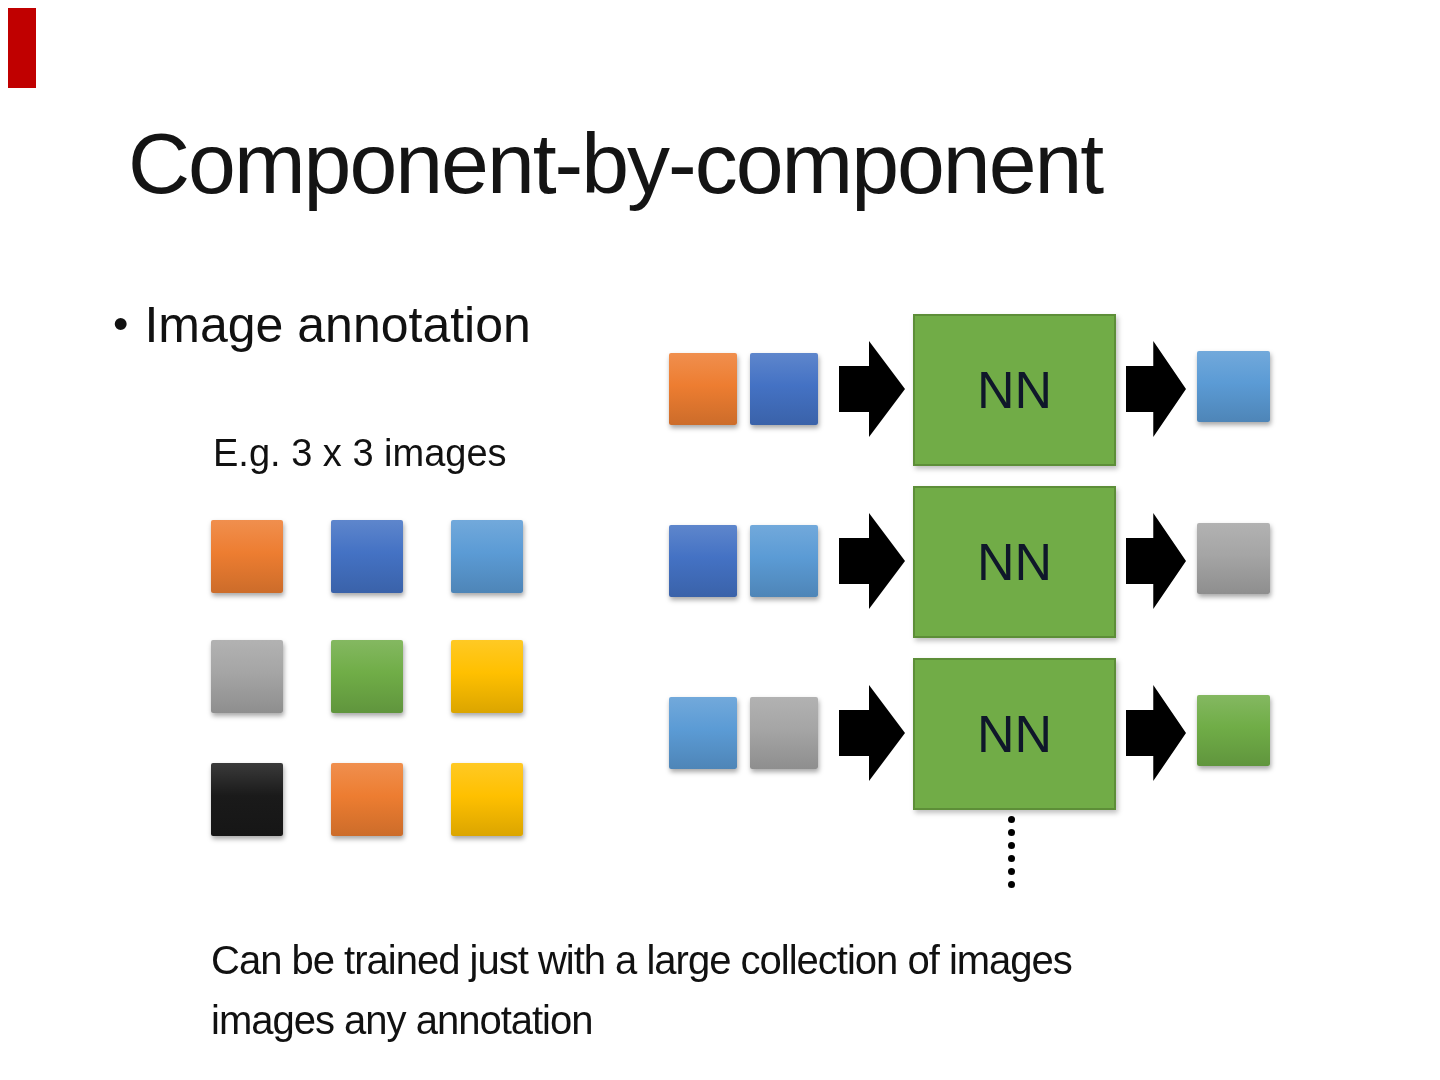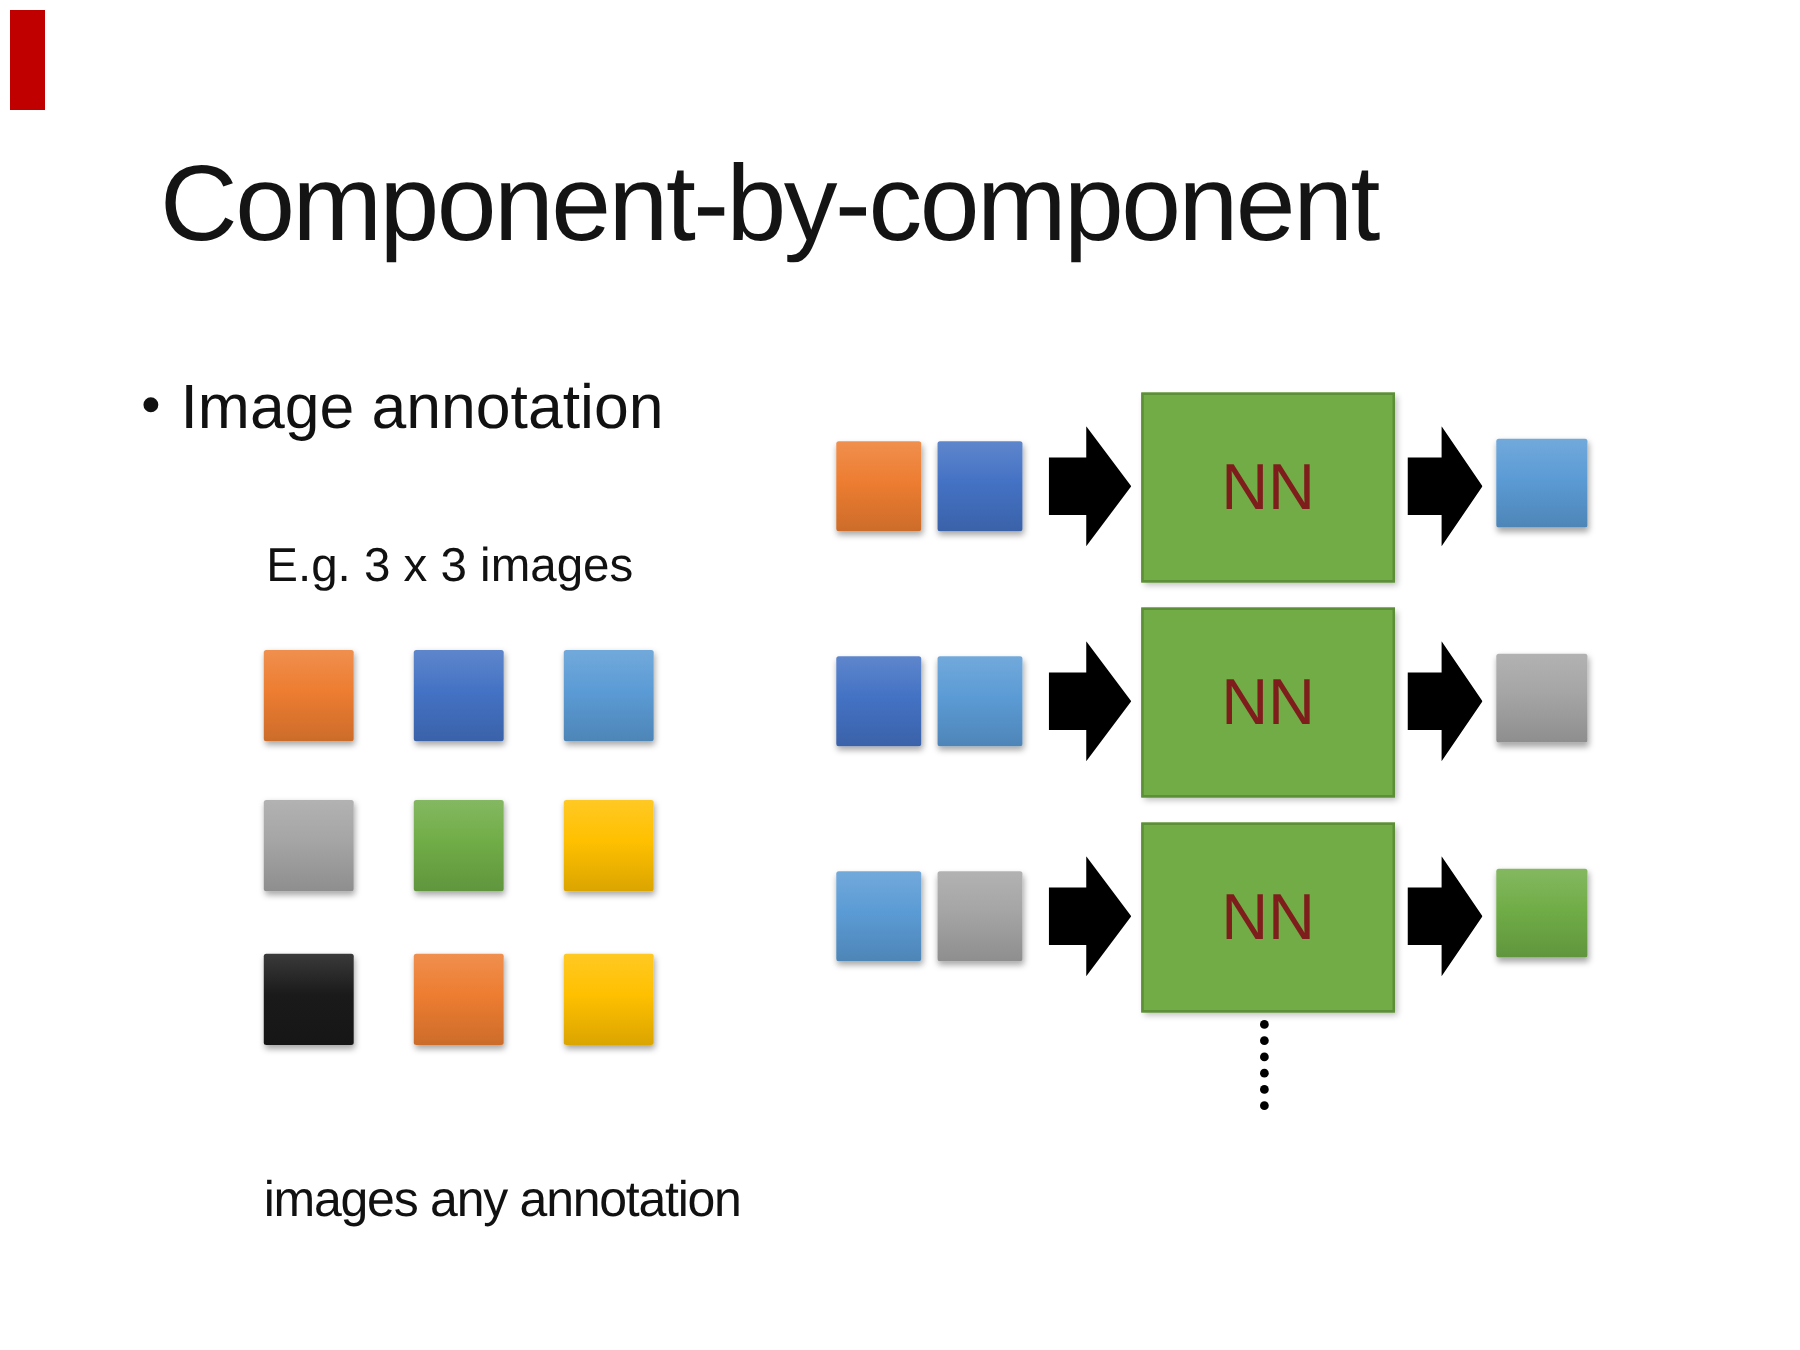--- a/index.html
+++ b/index.html
@@ -20,21 +20,21 @@
   .pixel-square{
     position:absolute;width:72px;height:73px;border-radius:2px;
     box-shadow:1px 3px 5px rgba(0,0,0,0.35);
   }
   .nn-input{width:68px;height:72px;}
   .nn-output{width:73px;height:71px;}
   .nn-box{
     position:absolute;width:199px;height:148px;display:flex;align-items:center;justify-content:center;
     box-shadow:2px 3px 5px rgba(0,0,0,0.25);
   }
-  .nn-box span{color:#7f1d1d;font-size:52px;line-height:1;text-align:right;}
+  .nn-box span{color:#0f172a;font-size:52px;line-height:1;text-align:right;}
   .arrow-icon{position:absolute;}
   .dot{position:absolute;width:7px;height:7px;border-radius:50%;background:#000;}
   #caption{left:211px;top:930px;font-size:40px;line-height:60px;letter-spacing:-1px;white-space:nowrap;}
 </style>
 </head>
 <body>
 
 <div id="stage">
 
   <div class="abs" id="red-marker" style="background: rgb(192, 0, 0);"></div>
@@ -102,16 +102,17 @@
   <div class="abs" id="dots-column">
       <div class="dot" style="left: 1008px; top: 816px;"></div>
       <div class="dot" style="left: 1008px; top: 829px;"></div>
       <div class="dot" style="left: 1008px; top: 842px;"></div>
       <div class="dot" style="left: 1008px; top: 855px;"></div>
       <div class="dot" style="left: 1008px; top: 868px;"></div>
       <div class="dot" style="left: 1008px; top: 881px;"></div>
     </div>
 
   <div class="abs" id="caption">
+    <div>Can be trained just with a large collection of images</div>
     <div>images any annotation</div>
   </div>
 
 </div>
 
 </body></html>

